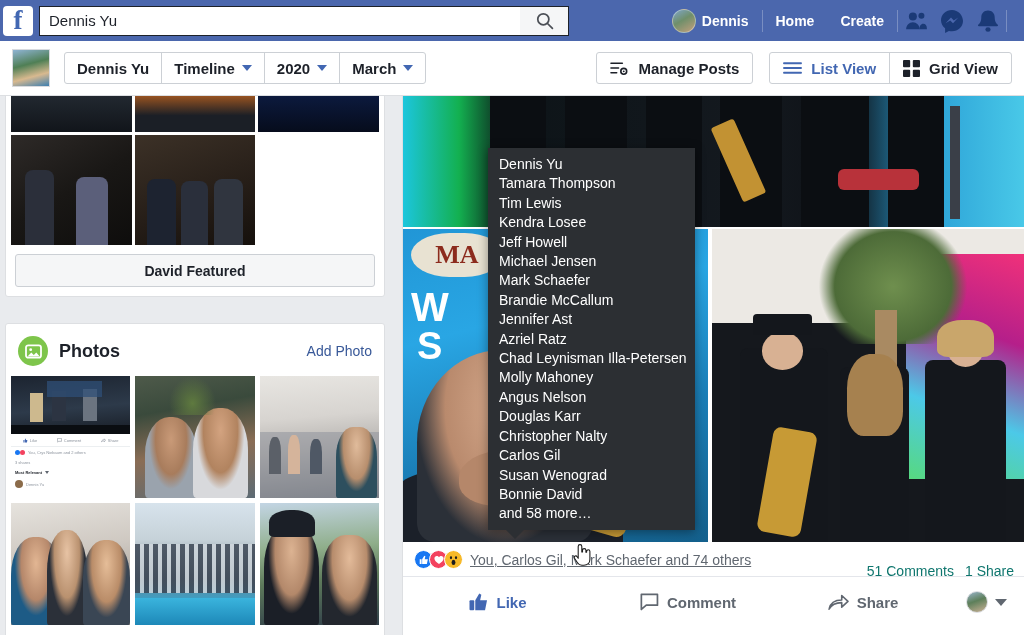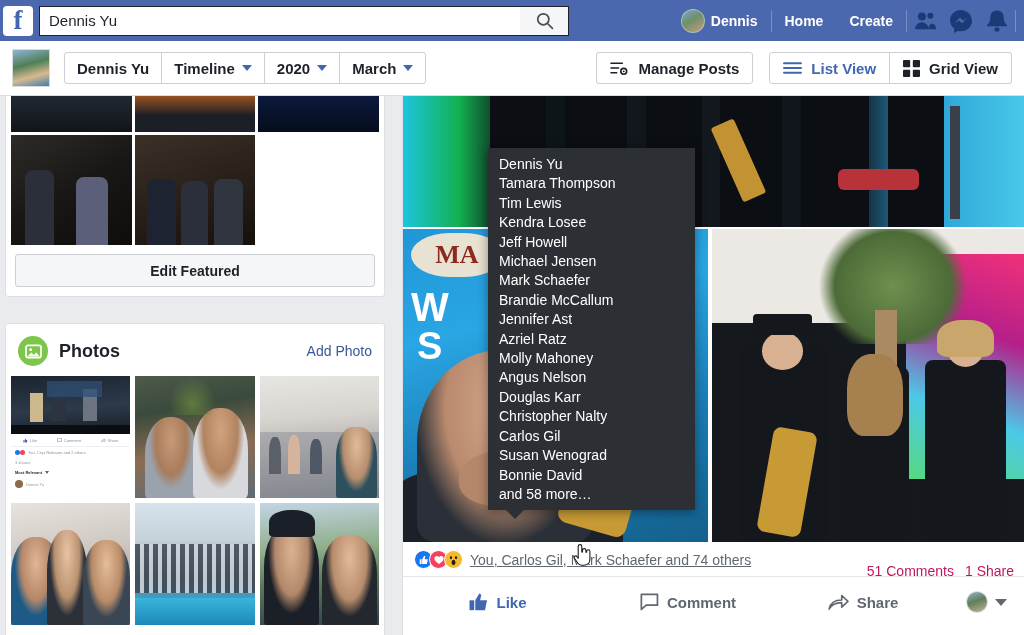--- a/index.html
+++ b/index.html
@@ -41,21 +41,21 @@
   }
   .search-btn {
     position: absolute; right: 0; top: 0;
     width: 48px; height: 28px;
     background: #f5f6f7;
     display: flex; align-items: center; justify-content: center;
     cursor: pointer;
   }
   .nav-right {
     margin-left: auto; display: flex; align-items: center;
-    height: 42px; padding-right: 8px;
+    height: 42px; padding-right: 17px;
   }
   .nav-avatar {
     width: 24px; height: 24px; border-radius: 50%;
     background: linear-gradient(150deg,#7fa6c9 0%,#6f8f6a 45%,#c3a07e 100%);
     margin-right: 6px; flex: 0 0 auto;
     border: 1px solid rgba(255,255,255,.35);
   }
   .nav-item {
     color: #fff; font-size: 14px; font-weight: bold;
     padding: 0 13px; cursor: pointer;
@@ -227,21 +227,21 @@
         align-items: center; justify-content: center; border: 1.5px solid #fff;
         font-size: 11px; line-height: 1; }
   .rx.like { background: #1877f2; color: #fff; margin-left: 0; }
   .rx.love { background: #f3425f; color: #fff; margin-left: -4px; }
   .rx.wow  { background: #f7b928; margin-left: -4px; }
   .react-names {
     margin-left: 7px; font-size: 14px; color: #606770;
     text-decoration: underline; cursor: pointer; white-space: nowrap;
   }
   .react-right { margin-left: auto; display: flex; gap: 11px; }
-  .react-right span { font-size: 14px; color: #be185d; cursor: pointer; white-space: nowrap; margin-top: 22px; }
+  .react-right span { font-size: 14px; color: #0f766e; cursor: pointer; white-space: nowrap; margin-top: 22px; }
 
   .actionbar {
     position: absolute; left: 0; top: 482px; width: 622px; height: 48px;
     display: flex; align-items: center; background: #fff;
   }
   .act {
     display: flex; align-items: center; justify-content: center; gap: 8px;
     font-size: 15px; font-weight: bold; cursor: pointer;
     height: 34px; white-space: nowrap;
   }
@@ -384,21 +384,21 @@
           <div style="position:absolute;left:54%;top:38%;width:26%;height:62%;background:#5b5f7a;border-radius:8px 8px 0 0;"></div>
         </div>
         <div class="ph" style="height:110px;background:linear-gradient(160deg,#3c3127 0%,#251d17 60%,#15100c 100%);">
           <div style="position:absolute;left:10%;top:40%;width:24%;height:60%;background:#1d2330;border-radius:8px 8px 0 0;"></div>
           <div style="position:absolute;left:38%;top:42%;width:23%;height:58%;background:#2a2f3b;border-radius:8px 8px 0 0;"></div>
           <div style="position:absolute;left:66%;top:40%;width:24%;height:60%;background:#30353f;border-radius:8px 8px 0 0;"></div>
         </div>
         <div class="ph" style="height:110px;background:#ffffff;"></div>
       </div>
       <div class="edit-featured">
-        <span>Edit Featured</span>
+        <span>David Featured</span>
       </div>
     </div>
 
     <div class="card photos-card">
       <div class="photos-head">
         <div class="photos-icon">
           <svg width="17" height="15" viewBox="0 0 18 16" fill="none">
             <rect x="1" y="1.4" width="16" height="13.2" rx="2.4" stroke="#fff" stroke-width="1.9"></rect>
             <circle cx="6" cy="6" r="1.5" fill="#fff"></circle>
             <path d="M2.6 13.4l4.1-4.3 2.6 2.6 2.7-2.7 3.6 4.4z" fill="#fff"></path>
@@ -601,20 +601,21 @@
   <div class="tooltip-name">Dennis Yu</div>
   <div class="tooltip-name">Tamara Thompson</div>
   <div class="tooltip-name">Tim Lewis</div>
   <div class="tooltip-name">Kendra Losee</div>
   <div class="tooltip-name">Jeff Howell</div>
   <div class="tooltip-name">Michael Jensen</div>
   <div class="tooltip-name">Mark Schaefer</div>
   <div class="tooltip-name">Brandie McCallum</div>
   <div class="tooltip-name">Jennifer Ast</div>
   <div class="tooltip-name">Azriel Ratz</div>
+  <div class="tooltip-name">Chad Leynisman Illa-Petersen</div>
   <div class="tooltip-name">Molly Mahoney</div>
   <div class="tooltip-name">Angus Nelson</div>
   <div class="tooltip-name">Douglas Karr</div>
   <div class="tooltip-name">Christopher Nalty</div>
   <div class="tooltip-name">Carlos Gil</div>
   <div class="tooltip-name">Susan Wenograd</div>
   <div class="tooltip-name">Bonnie David</div>
   <div class="tooltip-name">and 58 more…</div>
   <div class="tooltip-arrow"></div>
 </div>

